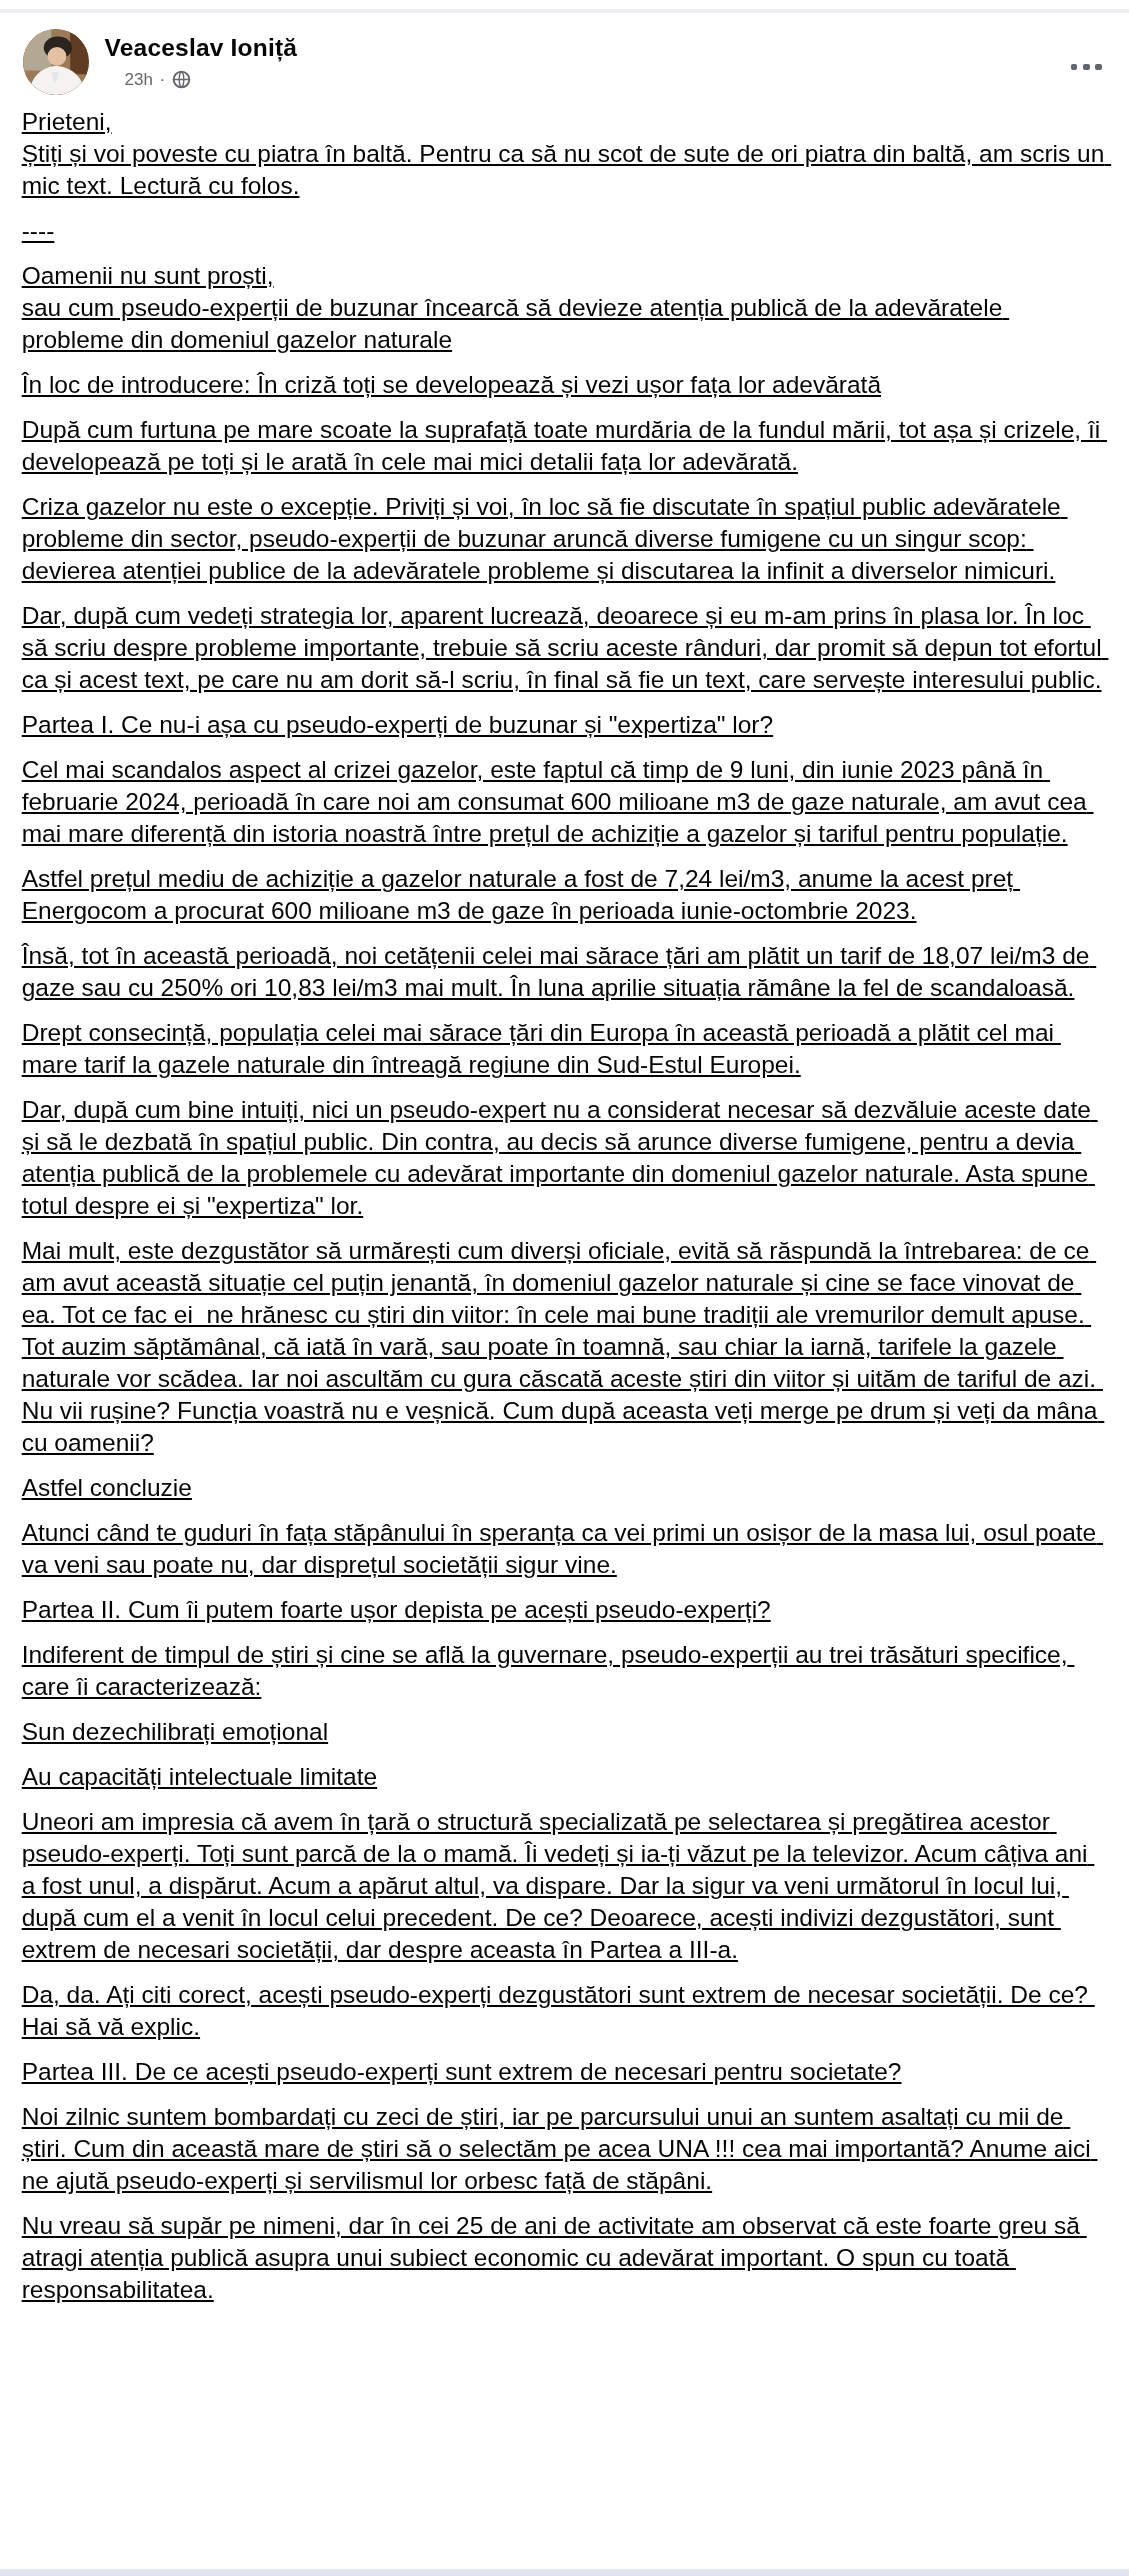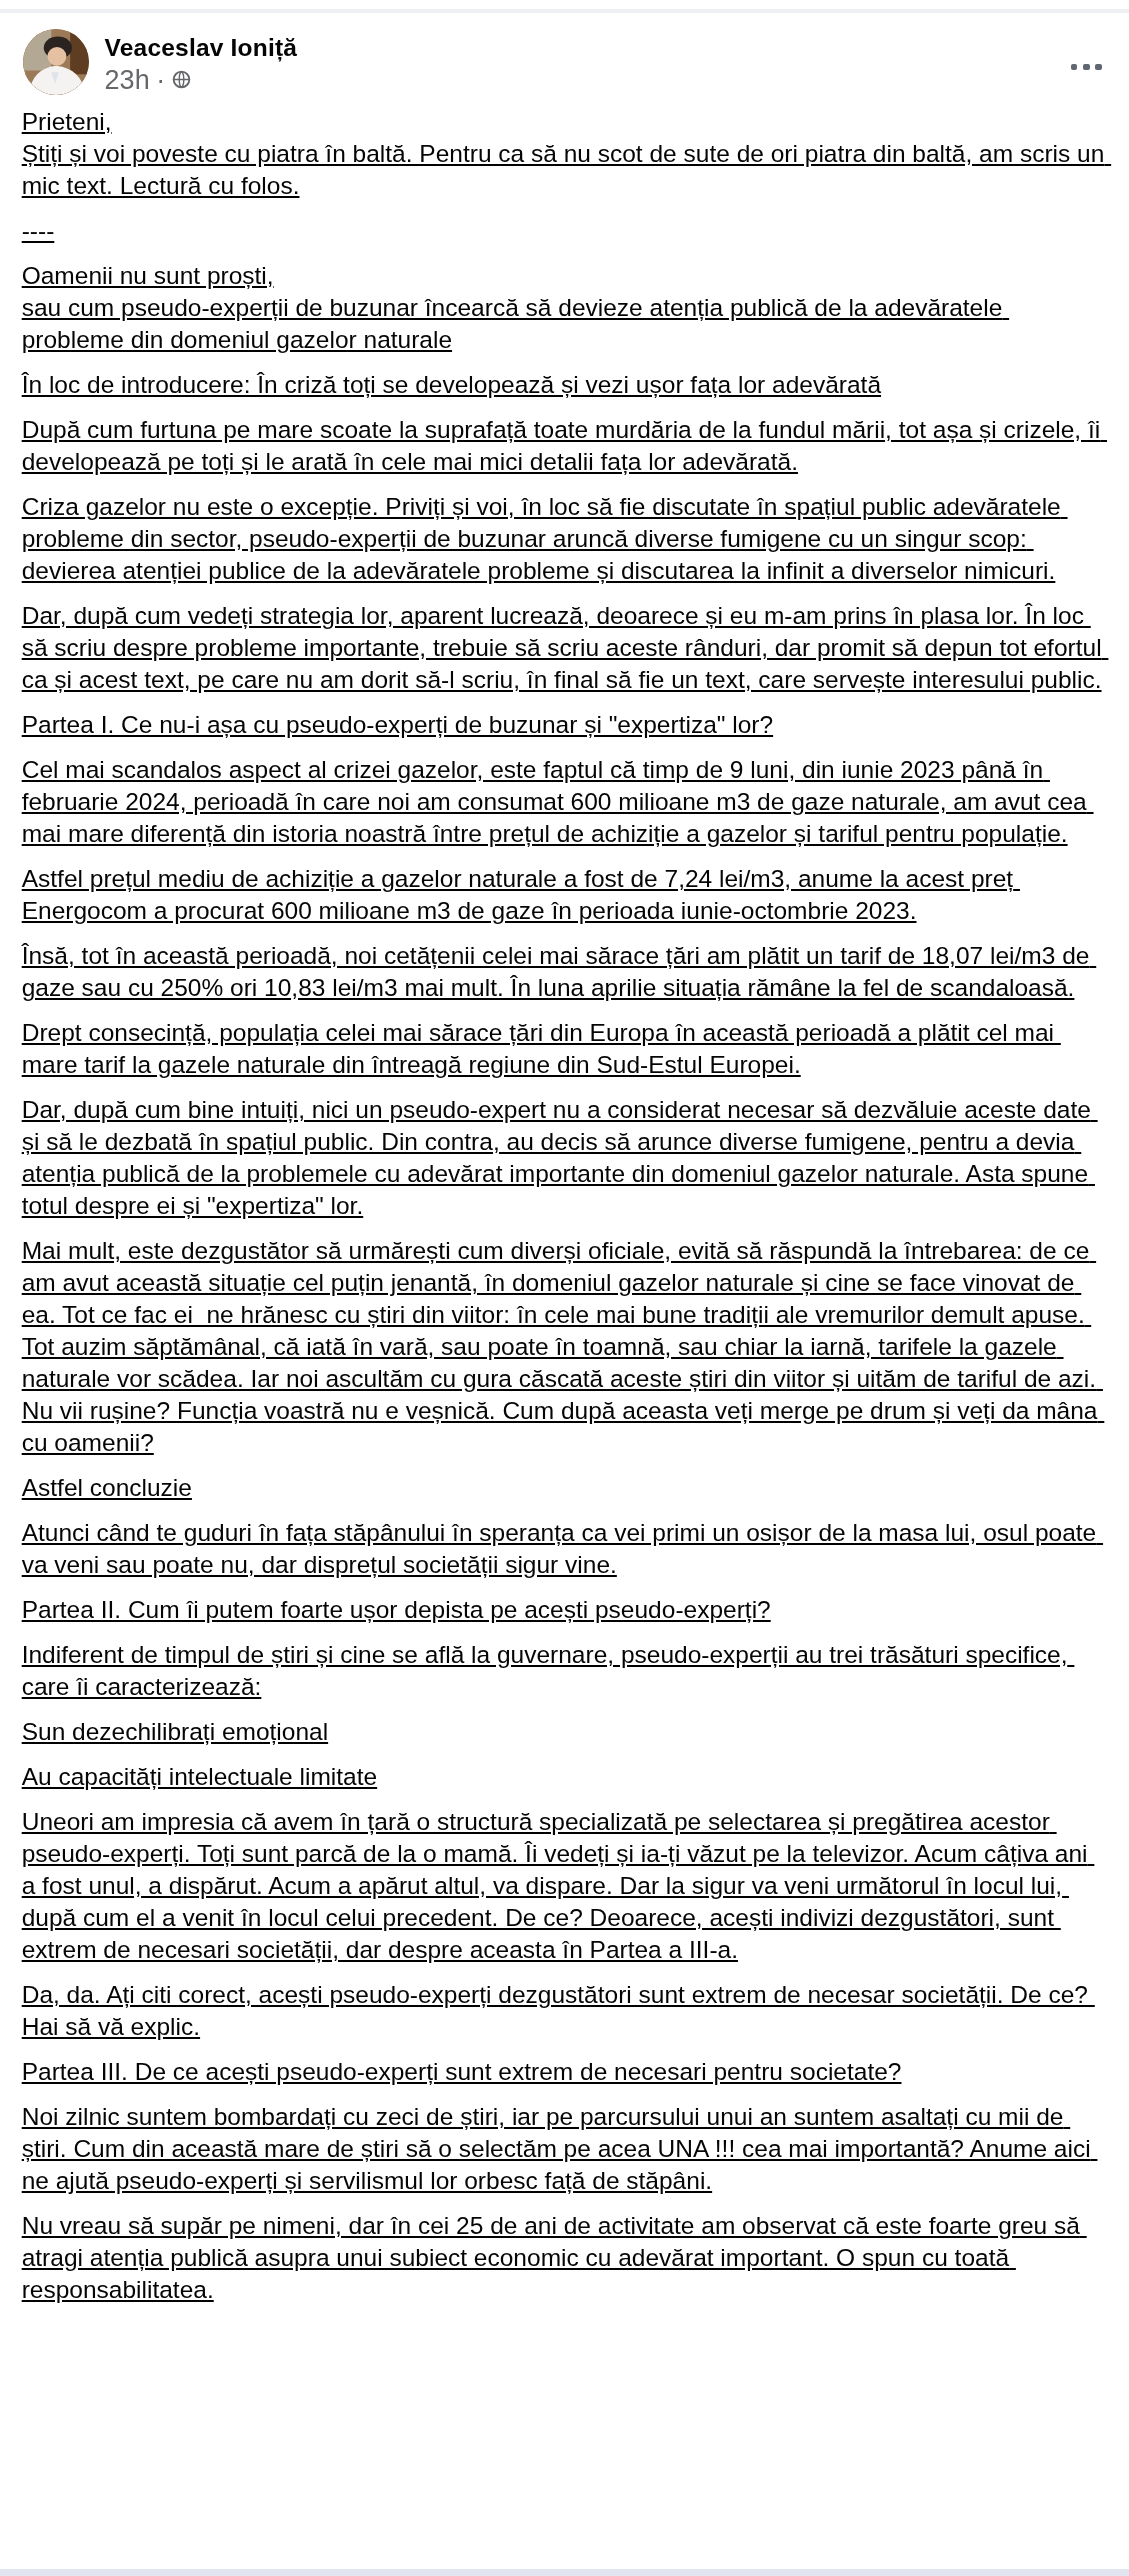--- a/index.html
+++ b/index.html
@@ -4,21 +4,21 @@
 <style>
   html,body{margin:0;padding:0;background:#ffffff;}
   body{font-family:"Liberation Sans", sans-serif; -webkit-font-smoothing:antialiased;}
   .page{width:1130px;height:2576px;position:relative;overflow:hidden;background:#ffffff;}
   .top-gap{height:4.7px;background:#edeff3;margin-top:8.5px;}
   .post-header{display:flex;align-items:center;padding:16px 22.6px 3.8px 22.6px;}
   .avatar{width:66px;height:66px;border-radius:50%;overflow:hidden;flex:none;cursor:pointer;background:#9c7a57;}
   .avatar svg{display:block;}
   .header-text{margin-left:16px;flex:1;padding-top:0.9px;min-width:0;}
   .author{font-size:24.5px;font-weight:700;color:#050505;letter-spacing:0.2px;line-height:28px;cursor:pointer;display:inline-block;}
-  .meta{display:flex;align-items:center;gap:6.6px;margin-top:6.6px;color:#65676B;font-size:27px;line-height:22.6px;}
+  .meta{display:flex;align-items:center;gap:6.6px;margin-top:6.6px;color:#65676B;font-size:17px;line-height:22.6px;margin-left:20px;}
   .meta .sep{color:#65676B;}
   .globe{display:inline-flex;align-items:center;}
   .more{display:flex;gap:5.6px;padding:11.3px 5.6px;cursor:pointer;margin-top:9.4px;flex:none;}
   .more i{width:6.6px;height:6.6px;border-radius:1.9px;background:#606770;display:block;}
   .post-body{padding:7.5px 22.6px 0 21.7px;text-decoration:underline;}
   .post-body p{margin:0 0 13px 0;font-size:24.5px;line-height:32px;color:#050505;white-space:pre-wrap;overflow-wrap:break-word;}
   .bottom-strip{position:absolute;left:0;right:0;bottom:0;height:7.5px;background:#e2e5f0;}
 </style>
 </head>
 <body>

